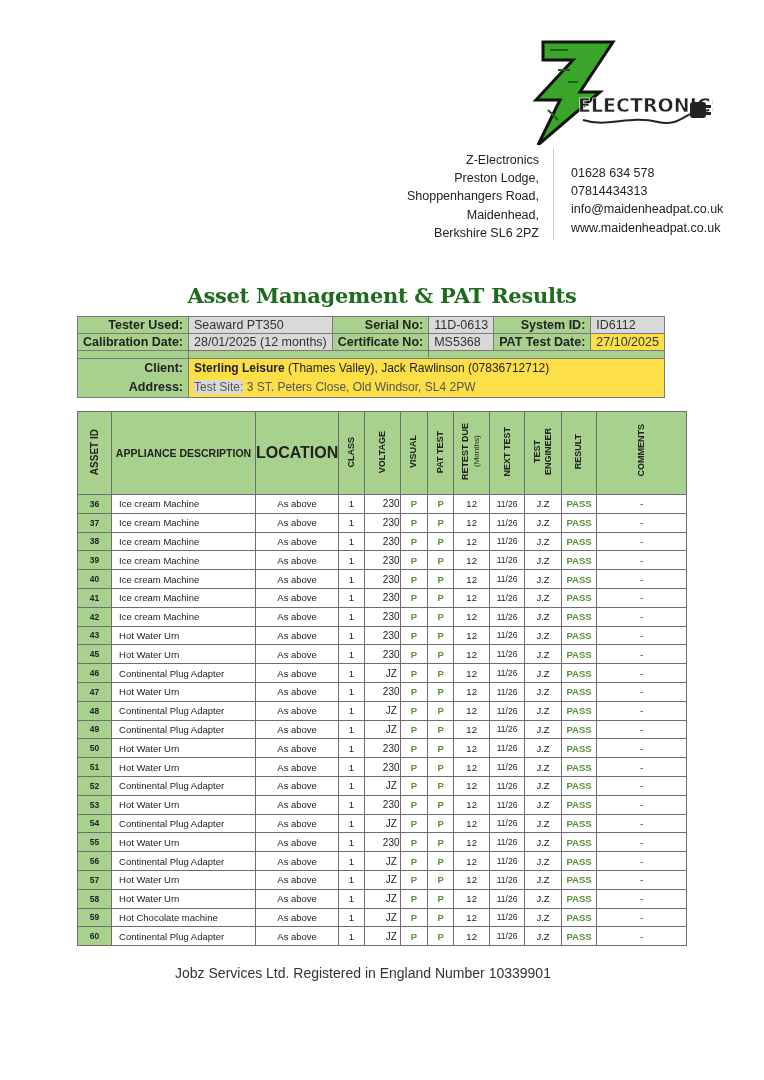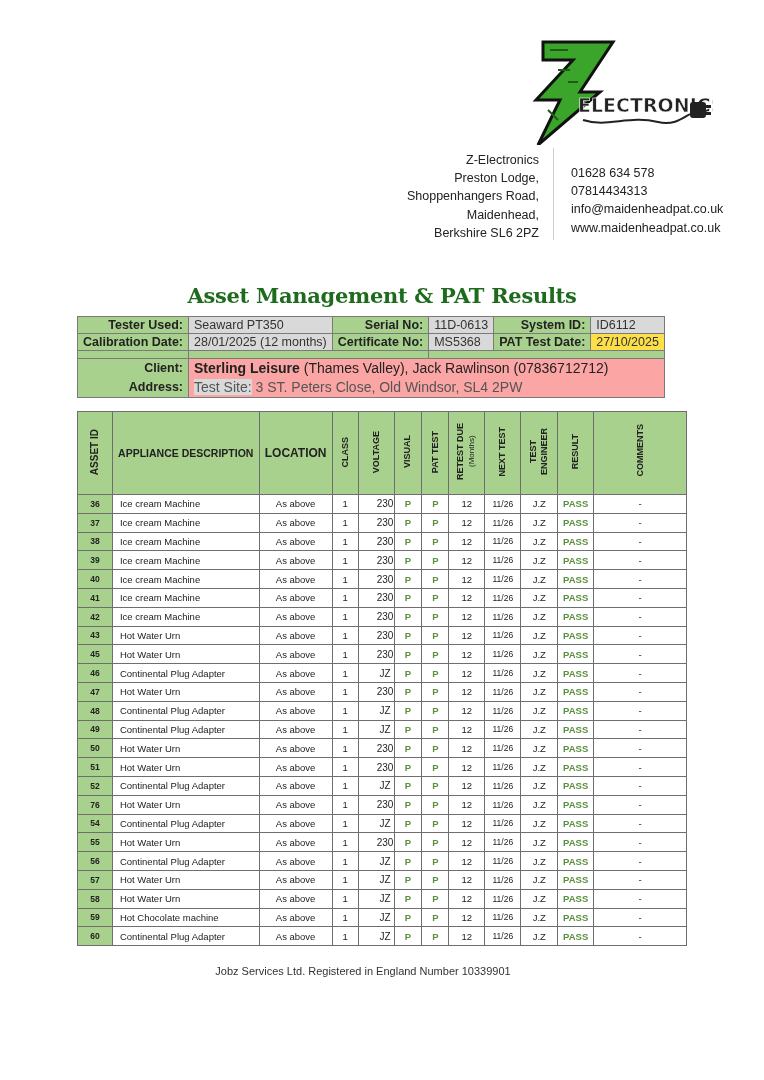--- a/index.html
+++ b/index.html
@@ -12,33 +12,33 @@
 
   table { border-collapse:collapse; position:absolute; }
   .info { left:77px; top:316px; width:536px; font-size:12.5px; }
   .info td { border:1px solid #7a7a7a; height:16px; padding:0 5px; white-space:nowrap; }
   .lbl { background:#a9d18e; font-weight:bold; text-align:right; color:#222; }
   .val { background:#d9d9d9; color:#333; }
   .valw { background:#fde047; color:#333; }
   .gr { background:#a9d18e; height:7px !important; }
   .client td { height:20px; }
   .clientlbl { background:#a9d18e; font-weight:bold; text-align:right; vertical-align:middle; line-height:19px;margin-left:36px; }
-  .clientval { background:#fca5a5; font-size:14px; line-height:19px; }
+  .clientval { background:#fde047; font-size:12px; line-height:19px; }
   .hl { background:#d9d9d9; }
 
   .main { left:77px; top:411px; width:610px; font-size:9.5px; }
   .main th { background:#a9d18e; border:1px solid #6e6e6e; font-weight:bold; color:#222; height:70px; padding:0; }
   .main td { border:1px solid #6e6e6e; height:17.8px; padding:0; text-align:center; color:#222; }
   .vt { writing-mode:vertical-rl; transform:rotate(180deg); font-size:9px; display:inline-block; line-height:11px; }
   .vt small { font-weight:normal; font-size:8px; }
   td.id { background:#a9d18e; font-weight:bold; font-size:8.5px; }
   td.desc { text-align:left; padding-left:7px; }
   td.p, td.res { color:#5a8f3c; font-weight:bold; }
   td.v { font-size:10px;padding-left:18px; }
-  .footer { position:absolute; left:0; width:726px; top:965px; text-align:center; font-size:11px; color:#333; }
+  .footer { position:absolute; left:0; width:726px; top:965px; text-align:center; font-size:14px; color:#333; }
 </style>
 </head>
 <body>
 
 <div class="logo">
   <svg width="205" height="125" viewBox="0 0 205 125">
     <polygon points="35,22 105,22 72,72 92,72 30,125 52,80 28,80 65,40 35,40" fill="#3aa52a" stroke="#111" stroke-width="3"></polygon>
     <path d="M42,30 L60,30 M50,50 L62,50 M40,90 L50,100 M60,62 L70,62" stroke="#1c5f14" stroke-width="2" fill="none"></path>
     <text x="70" y="92" font-family="DejaVu Sans, sans-serif" font-weight="bold" font-size="19" fill="#222" stroke="#fff" stroke-width="0.6">ELECTRONICS</text>
     <path d="M75,100 C100,108 120,95 150,102 C165,106 175,98 182,94" stroke="#222" stroke-width="2" fill="none"></path>
@@ -121,21 +121,21 @@
       <col style="width:36px">
       <col style="width:36px">
       <col style="width:37px">
       <col style="width:36px">
       <col style="width:93px">
   </colgroup>
   <thead>
     <tr>
       <th><span class="vt" style="font-size:10px">ASSET ID</span></th>
       <th style="font-size:10.5px">APPLIANCE DESCRIPTION</th>
-      <th style="font-size:12px">LOCATION</th>
+      <th style="font-size:16px">LOCATION</th>
       <th><span class="vt">CLASS</span></th>
       <th><span class="vt">VOLTAGE</span></th>
       <th><span class="vt">VISUAL</span></th>
       <th><span class="vt">PAT TEST</span></th>
       <th><span class="vt"><span>RETEST DUE</span><br><small>(Months)</small></span></th>
       <th><span class="vt">NEXT TEST</span></th>
       <th><span class="vt"><span>TEST</span><br><span>ENGINEER</span></span></th>
       <th><span class="vt">RESULT</span></th>
       <th style="vertical-align:top;padding-top:12px"><span class="vt">COMMENTS</span></th>
     </tr>
@@ -359,21 +359,21 @@
         <td class="v">JZ</td>
         <td class="p">P</td>
         <td class="p">P</td>
         <td>12</td>
         <td style="font-size: 8.5px;">11/26</td>
         <td>J.Z</td>
         <td class="res">PASS</td>
         <td>-</td>
       </tr>
       <tr>
-        <td class="id">76</td>
+        <td class="id">53</td>
         <td class="desc">Hot Water Urn</td>
         <td>As above</td>
         <td>1</td>
         <td class="v">230</td>
         <td class="p">P</td>
         <td class="p">P</td>
         <td>12</td>
         <td style="font-size: 8.5px;">11/26</td>
         <td>J.Z</td>
         <td class="res">PASS</td>

